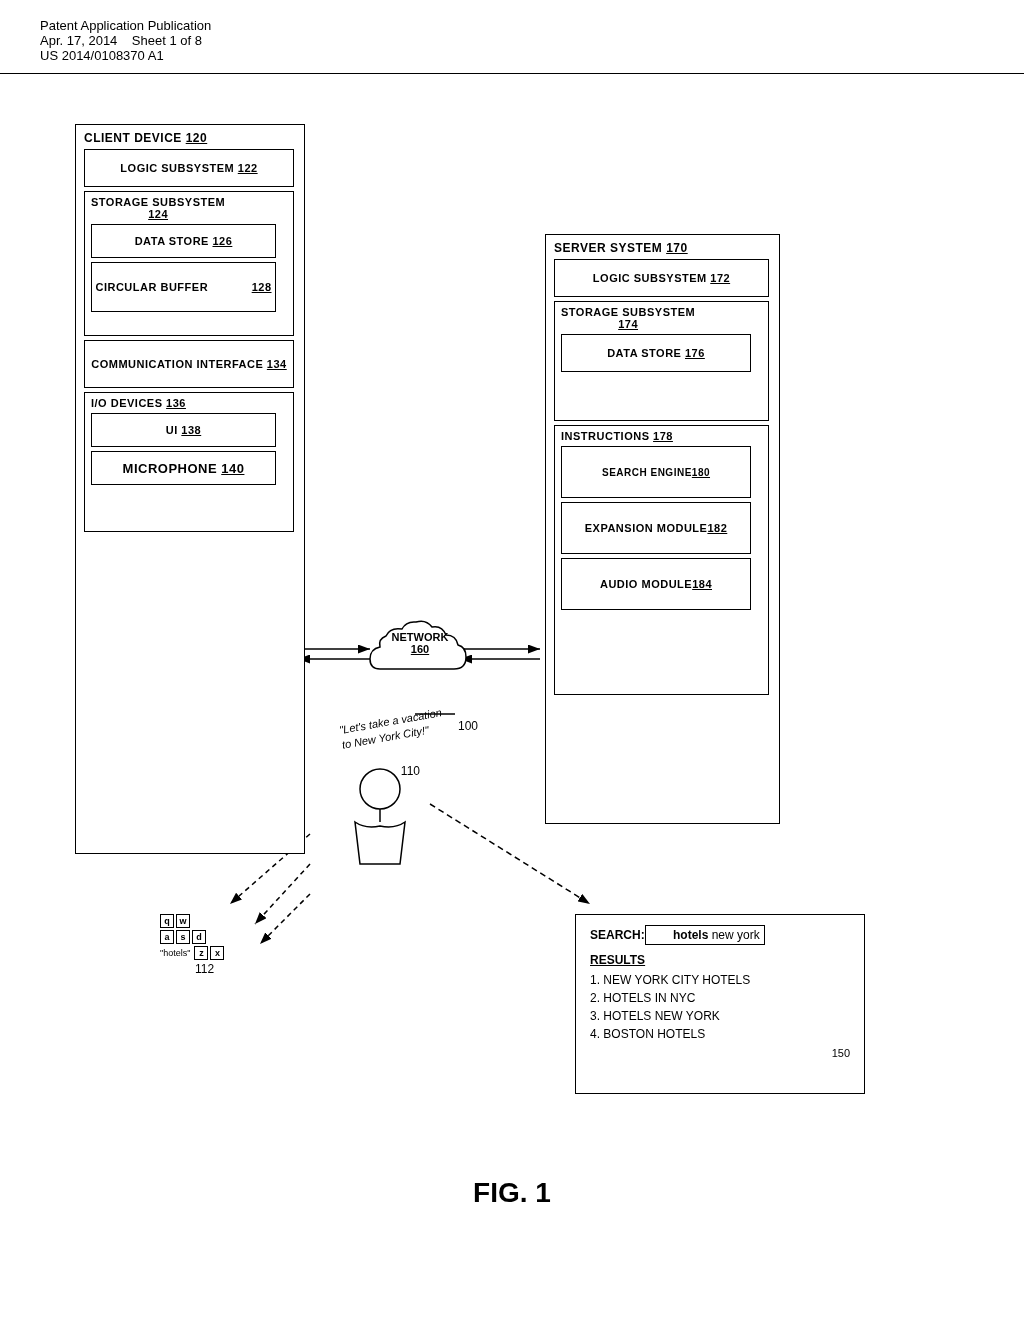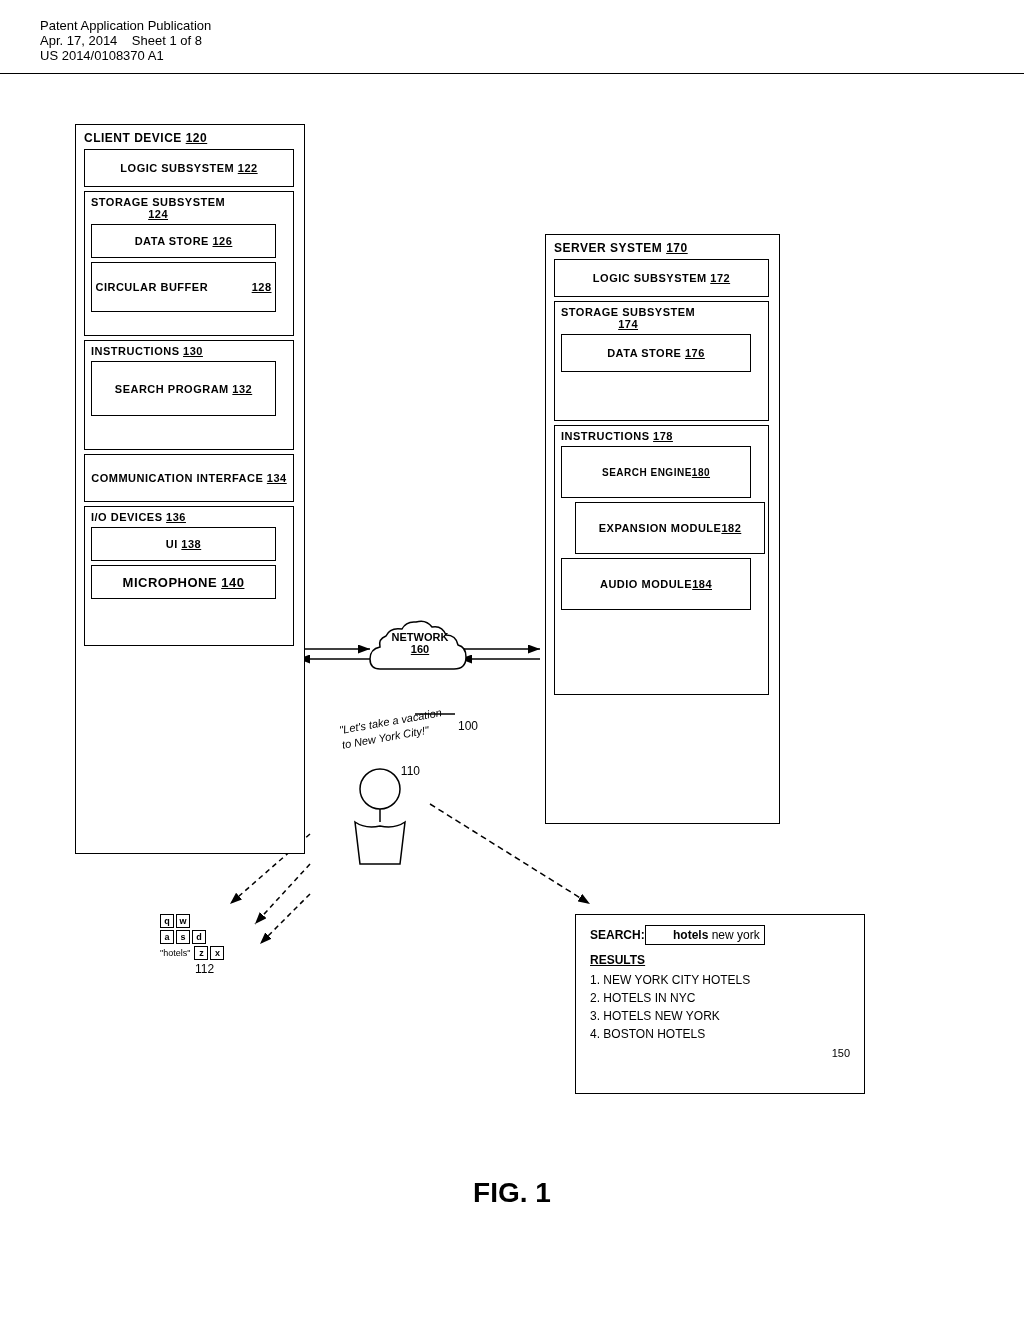--- a/index.html
+++ b/index.html
@@ -199,29 +199,20 @@
 
       <div class="box" style="position:relative; left:0; top:0; width:185px; height:34px; margin-bottom:4px; font-size:11px;">
         <span>DATA STORE</span>&nbsp;<span class="underline-num">126</span>
       </div>
 
       <div class="box" style="position:relative; left:0; top:0; width:185px; height:50px; font-size:11px;gap:20px;">
         <span>CIRCULAR BUFFER</span>&nbsp;<span class="underline-num">128</span>
       </div>
     </div>
 
-    <div class="box" style="position:relative; left:0; top:0; width:210px; height:110px; margin-bottom:4px; font-size:11px; flex-direction:column; align-items:flex-start; justify-content:flex-start; padding:4px 6px;">
-      <div style="font-weight:bold; font-size:11px; margin-bottom:4px;">
-        <span>INSTRUCTIONS</span>&nbsp;<span class="underline-num">130</span>
-      </div>
-
-      <div class="box" style="position:relative; left:0; top:0; width:185px; height:55px; font-size:11px;">
-        <span>SEARCH PROGRAM</span>&nbsp;<span class="underline-num">132</span>
-      </div>
-    </div>
 
     <div class="box" style="position:relative; left:0; top:0; width:210px; height:48px; margin-bottom:4px; font-size:11px;">
       <span>COMMUNICATION INTERFACE</span>&nbsp;<span class="underline-num">134</span>
     </div>
 
     <div class="box" style="position:relative; left:0; top:0; width:210px; height:140px; margin-bottom:4px; font-size:11px; flex-direction:column; align-items:flex-start; justify-content:flex-start; padding:4px 6px;">
       <div style="font-weight:bold; font-size:11px; margin-bottom:4px;">
         <span>I/O DEVICES</span>&nbsp;<span class="underline-num">136</span>
       </div>
 
@@ -260,21 +251,21 @@
       <div style="font-weight:bold; font-size:11px; margin-bottom:4px;">
         <span>INSTRUCTIONS</span>&nbsp;<span class="underline-num">178</span>
       </div>
 
       <div class="box" style="position:relative; left:0; top:0; width:190px; height:52px; margin-bottom:4px; font-size:10px;text-align:right;">
         <span>SEARCH ENGINE</span>
           <br>
           <span class="underline-num">180</span>
       </div>
 
-      <div class="box" style="position:relative; left:14px; top:0; width:190px; height:52px; margin-bottom:4px; font-size:11px;">
+      <div class="box" style="position:relative; left:0; top:0; width:190px; height:52px; margin-bottom:4px; font-size:11px;">
         <span>EXPANSION MODULE</span>
           <br>
           <span class="underline-num">182</span>
       </div>
 
       <div class="box" style="position:relative; left:0; top:0; width:190px; height:52px; font-size:11px;">
         <span>AUDIO MODULE</span>
           <br>
           <span class="underline-num">184</span>
       </div>

